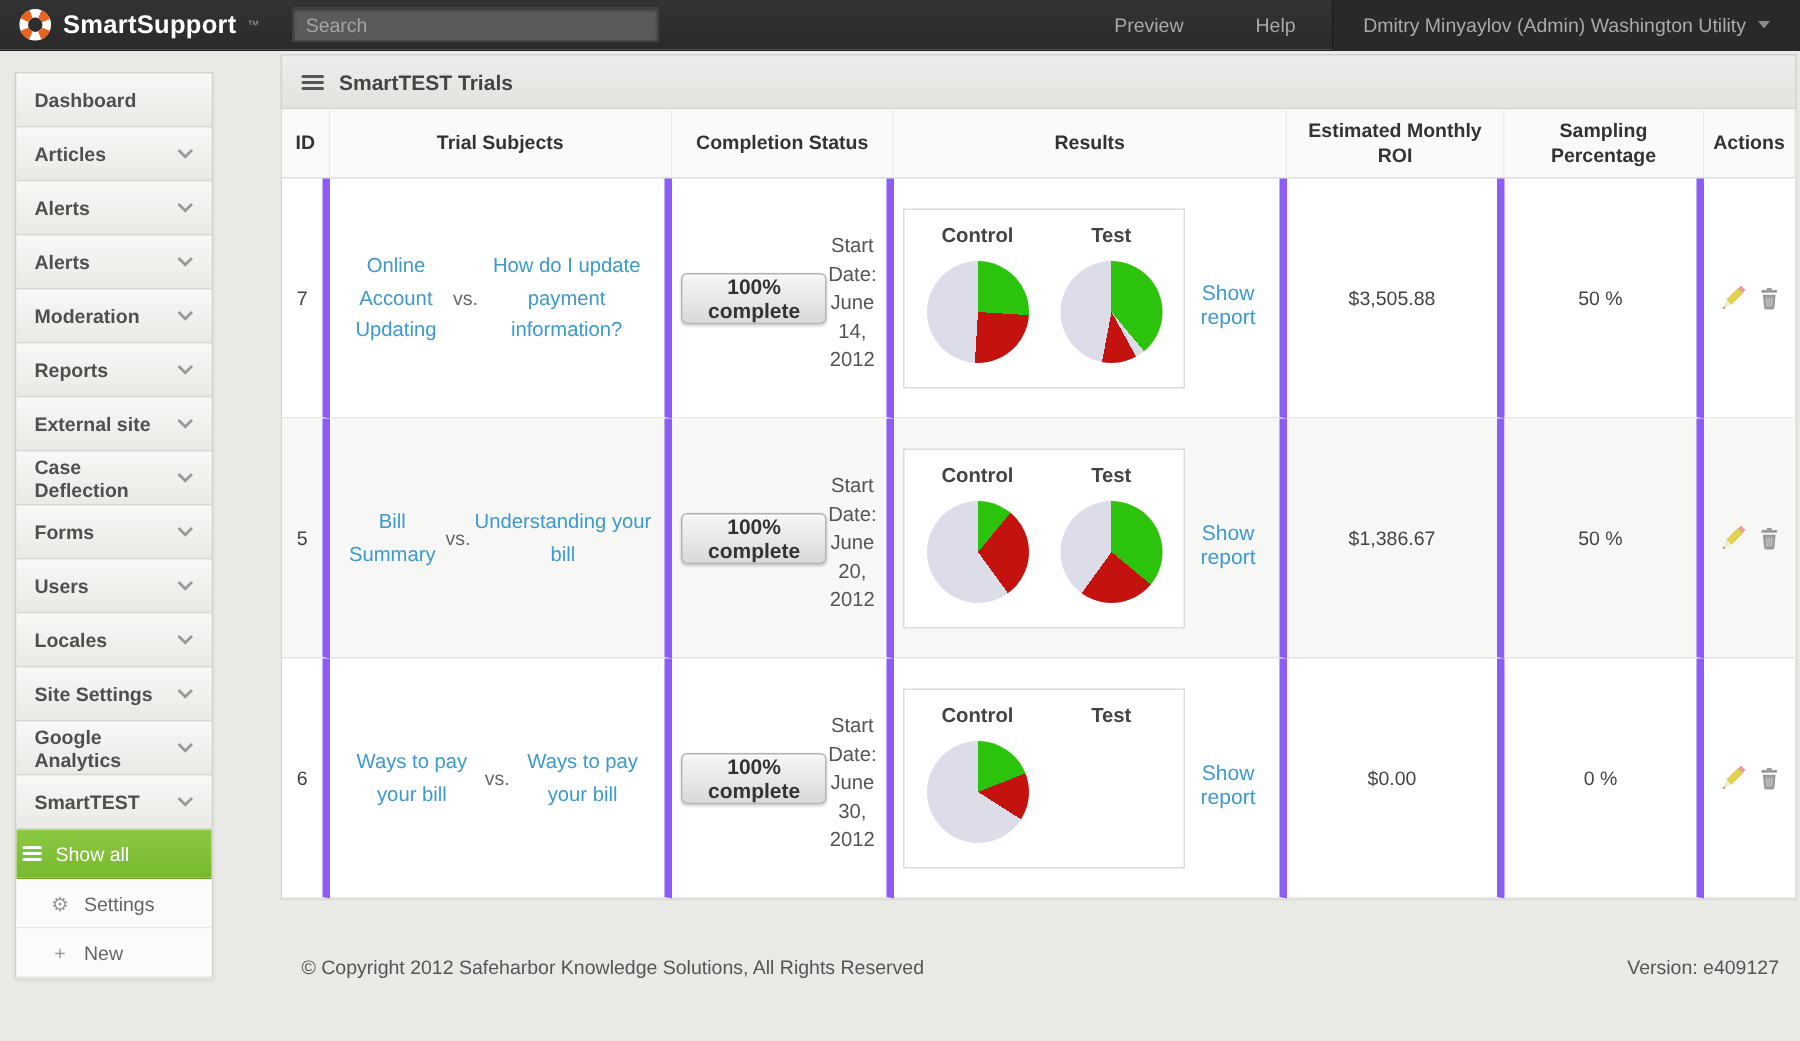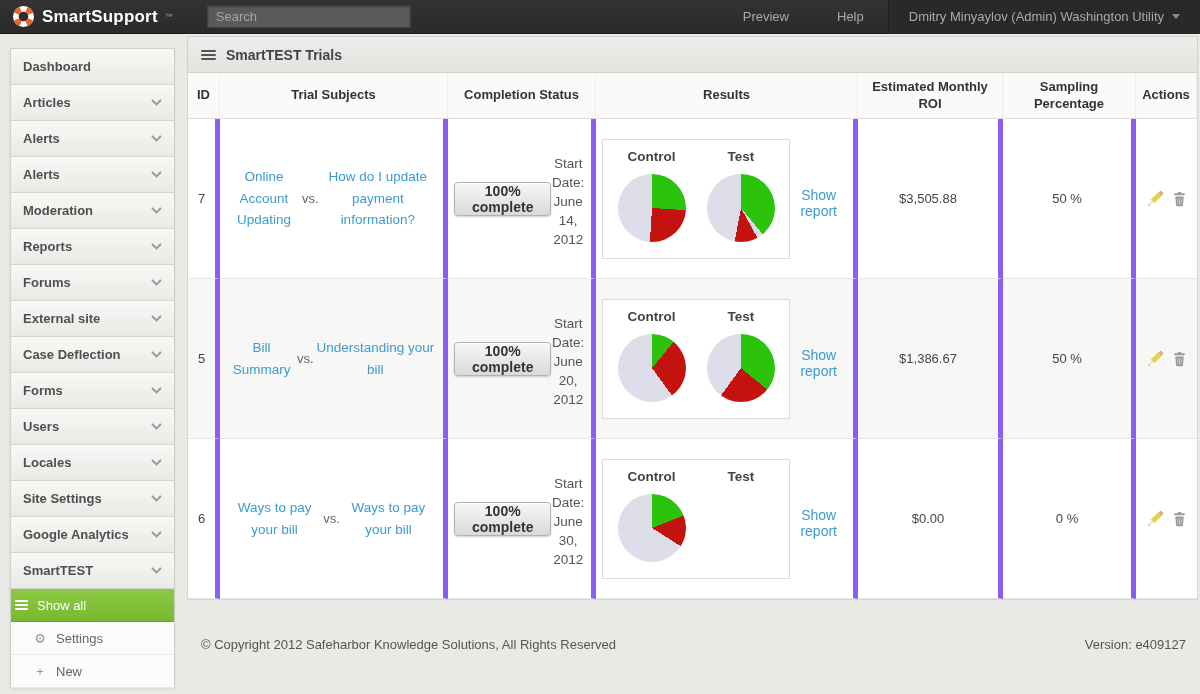--- a/index.html
+++ b/index.html
@@ -5,34 +5,34 @@
   * { margin:0; padding:0; box-sizing:border-box; }
   html,body { width:1200px; height:694px; font-family:"Liberation Sans", sans-serif; background:#e9e9e6; overflow:hidden; }
 
   
   .topbar { position:absolute; left:0; top:0; width:1200px; height:34px;
     background:linear-gradient(#333,#2a2a2a); display:flex; align-items:center; z-index:5;
     border-bottom:1px solid #1d1d1d; }
   .brand { display:flex; align-items:center; gap:7px; margin-left:12px; cursor:pointer; }
   .brand-name { color:#fff; font-size:17px; font-weight:bold; letter-spacing:.2px; }
   .brand-tm { color:#9a9a9a; font-size:8px; vertical-align:super; }
-  .search-input { margin-left:34px; width:204px; height:23px; background:#5a5a5a;
+  .search-input { margin-left:22px; width:244px; height:23px; background:#5a5a5a;
     border:1px solid #404040; box-shadow:inset 0 1px 2px rgba(0,0,0,.35); color:#ddd;
     font-size:13px; padding:0 8px; font-family:"Liberation Sans", sans-serif; }
   .search-input::placeholder { color:#a5a5a5; }
   .top-spacer { flex:1; }
   .top-link { color:#a9a9a9; font-size:13px; padding:0 24px; cursor:pointer; height:34px;
     line-height:34px; }
   .user-box { height:34px; display:flex; align-items:center; gap:8px; padding:0 20px;
     background:#292929; border-left:1px solid #202020; color:#a9a9a9; font-size:13px; cursor:pointer; }
   .caret-down { width:0; height:0; border-left:4px solid transparent; border-right:4px solid transparent;
     border-top:5px solid #8a8a8a; }
 
   
-  .sidebar { position:absolute; left:10px; top:48px; width:165px;
+  .sidebar { position:absolute; left:10px; top:48px; width:132px;
     border:1px solid #cfcfcc; border-bottom:none; background:#f3f3f1;
     box-shadow:0 1px 3px rgba(0,0,0,.08); }
   .side-item { height:36px; display:flex; align-items:center; justify-content:space-between;
     padding:0 12px; background:linear-gradient(#f8f8f6,#e9e9e6); border-bottom:1px solid #d4d4d1;
     font-size:13px; font-weight:bold; color:#4f4f4f; cursor:pointer; }
   .chev { width:11px; height:7px; flex:none; }
   .submenu { background:#fbfbfa; }
   .sub-item { height:33px; display:flex; align-items:center; gap:9px; padding:0 12px 0 22px;
     font-size:13px; color:#666; border-bottom:1px solid #e8e8e5; cursor:pointer; background:#fbfbfa; }
   .sub-item.active { background:linear-gradient(#8dc944,#76b92e); color:#fff; font-weight:normal;
@@ -134,26 +134,20 @@
         <polyline points="1,1 5.5,5.5 10,1" fill="none" stroke="#999" stroke-width="1.8"></polyline>
       </svg>
   </div>
   <div class="side-item">
     <span>Reports</span>
     <svg class="chev" viewBox="0 0 11 7">
         <polyline points="1,1 5.5,5.5 10,1" fill="none" stroke="#999" stroke-width="1.8"></polyline>
       </svg>
   </div>
   <div class="side-item">
-    <span>Forums</span>
-    <svg class="chev" viewBox="0 0 11 7">
-        <polyline points="1,1 5.5,5.5 10,1" fill="none" stroke="#999" stroke-width="1.8"></polyline>
-      </svg>
-  </div>
-  <div class="side-item">
     <span>External site</span>
     <svg class="chev" viewBox="0 0 11 7">
         <polyline points="1,1 5.5,5.5 10,1" fill="none" stroke="#999" stroke-width="1.8"></polyline>
       </svg>
   </div>
   <div class="side-item">
     <span>Case Deflection</span>
     <svg class="chev" viewBox="0 0 11 7">
         <polyline points="1,1 5.5,5.5 10,1" fill="none" stroke="#999" stroke-width="1.8"></polyline>
       </svg>

